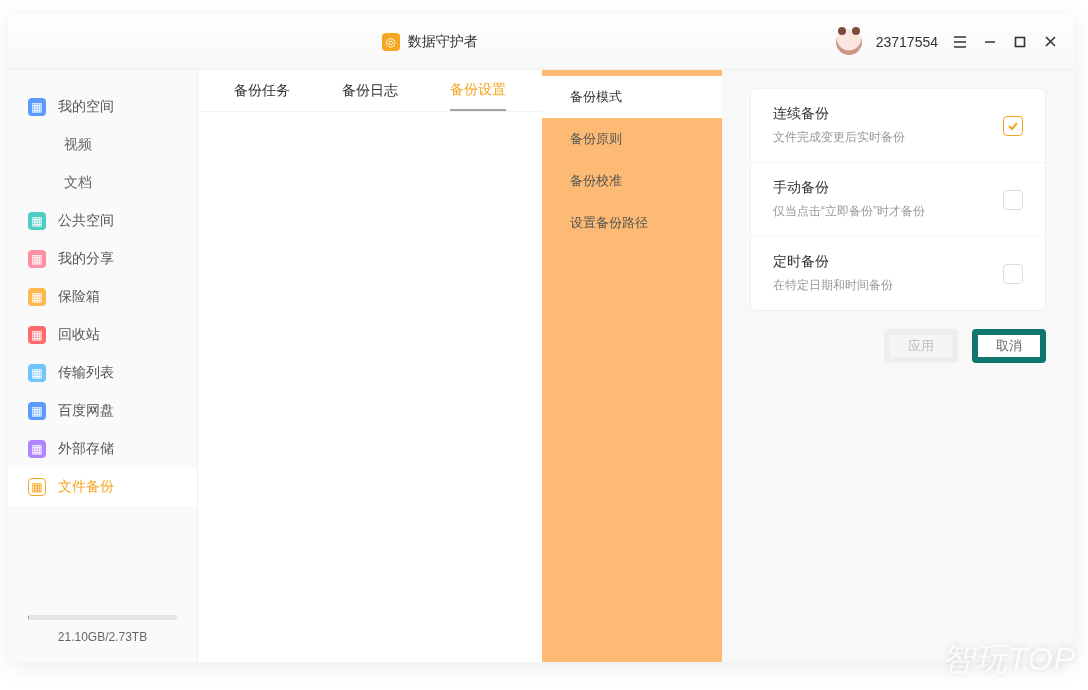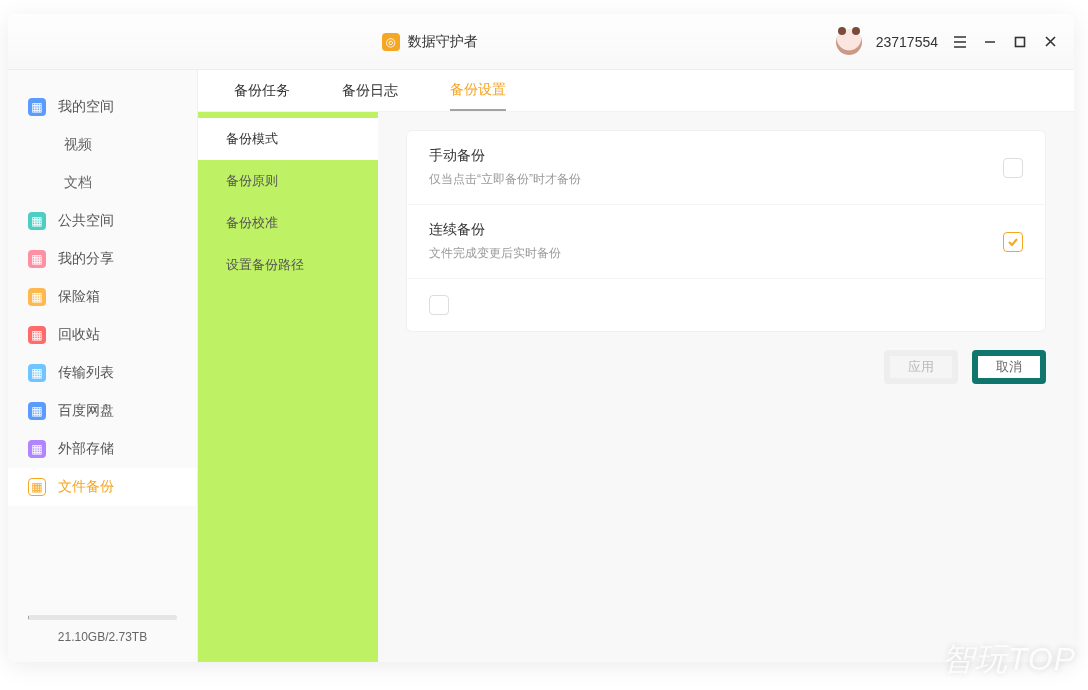--- a/index.html
+++ b/index.html
@@ -36,27 +36,27 @@
 .ic-violet { background:#b085ff; }
 .ic-cyan { background:#6ec5ff; }
 .ic-red { background:#ff6b6b; }
 .ic-accent { background:#fff; border:1px solid #f5a623; color:#f5a623; }
 .storage { padding:0 20px 18px;text-align:center; }
 .storage-bar { height:5px; background:#e5e5e5; border-radius:3px; margin-bottom:10px; overflow:hidden; }
 .storage-fill { height:100%; width:1%; background:#999; }
 .storage-text { font-size:12px; color:#666; }
 
 
-.main { flex:1; background:#fff; display:flex; flex-direction:column; }
+.main { flex:1; background:#fff; display:flex; flex-direction:row; }
 .tabs { display:flex; gap:52px; padding:0 36px; height:42px; align-items:center; border-bottom:1px solid #f2f2f2; }
 .tab { font-size:14px; color:#333; cursor:pointer; padding:10px 0; }
 .tab.active { color:#f5a623; border-bottom:2px solid #a3a3a3; margin-bottom:-1px; }
 
 .sub-body { flex:1; display:flex; background:#f8f8f8; }
-.sub-nav { width:180px; background:#bef264; padding-top:6px; }
+.sub-nav { width:180px; background:#fdba74; padding-top:6px; }
 .sub-nav-item { padding:12px 28px; font-size:13px; color:#555; cursor:pointer; text-align:left; }
 .sub-nav-item.active { background:#fff; color:#333; }
 
 .content { flex:1; padding:18px 28px; }
 .card { background:#fff; border-radius:6px; border:1px solid #f0f0f0; overflow:hidden; }
 .option { display:flex; align-items:center; justify-content:space-between; padding:16px 22px; border-bottom:1px solid #f5f5f5; }
 .option:last-child { border-bottom:none; }
 .opt-text { display:flex; flex-direction:column; gap:6px; }
 .opt-title { font-size:14px; color:#333; }
 .opt-desc { font-size:12px; color:#999; }
@@ -171,37 +171,41 @@
         <div class="sub-nav" id="subnav">
             <div class="sub-nav-item active">备份模式</div>
             <div class="sub-nav-item">备份原则</div>
             <div class="sub-nav-item">备份校准</div>
             <div class="sub-nav-item">设置备份路径</div>
           </div>
         <div class="content">
           <div class="card" id="options">
               <div class="option">
                 <div class="opt-text">
+                  <div class="opt-title">连续备份</div>
+                  <div class="opt-desc">文件完成变更后实时备份</div>
+                </div>
+                <div class="checkbox checked">
+                  <svg width="14" height="14" viewBox="0 0 14 14">
+                    <path d="M3 7l3 3 5-6" fill="none" stroke-width="2"></path>
+                  </svg>
+                </div>
+              </div>
+              <div class="option">
+                <div class="opt-text">
                   <div class="opt-title">手动备份</div>
                   <div class="opt-desc">仅当点击“立即备份”时才备份</div>
                 </div>
                 <div class="checkbox"></div>
               </div>
               <div class="option">
                 <div class="opt-text">
-                  <div class="opt-title">连续备份</div>
-                  <div class="opt-desc">文件完成变更后实时备份</div>
-                </div>
-                <div class="checkbox checked">
-                  <svg width="14" height="14" viewBox="0 0 14 14">
-                    <path d="M3 7l3 3 5-6" fill="none" stroke-width="2"></path>
-                  </svg>
-                </div>
-              </div>
-              <div class="option">
+                  <div class="opt-title">定时备份</div>
+                  <div class="opt-desc">在特定日期和时间备份</div>
+                </div>
                 <div class="checkbox"></div>
               </div>
             </div>
           <div class="actions">
             <button class="btn primary">应用</button>
             <button class="btn secondary">取消</button>
           </div>
         </div>
       </div>
     </div>

